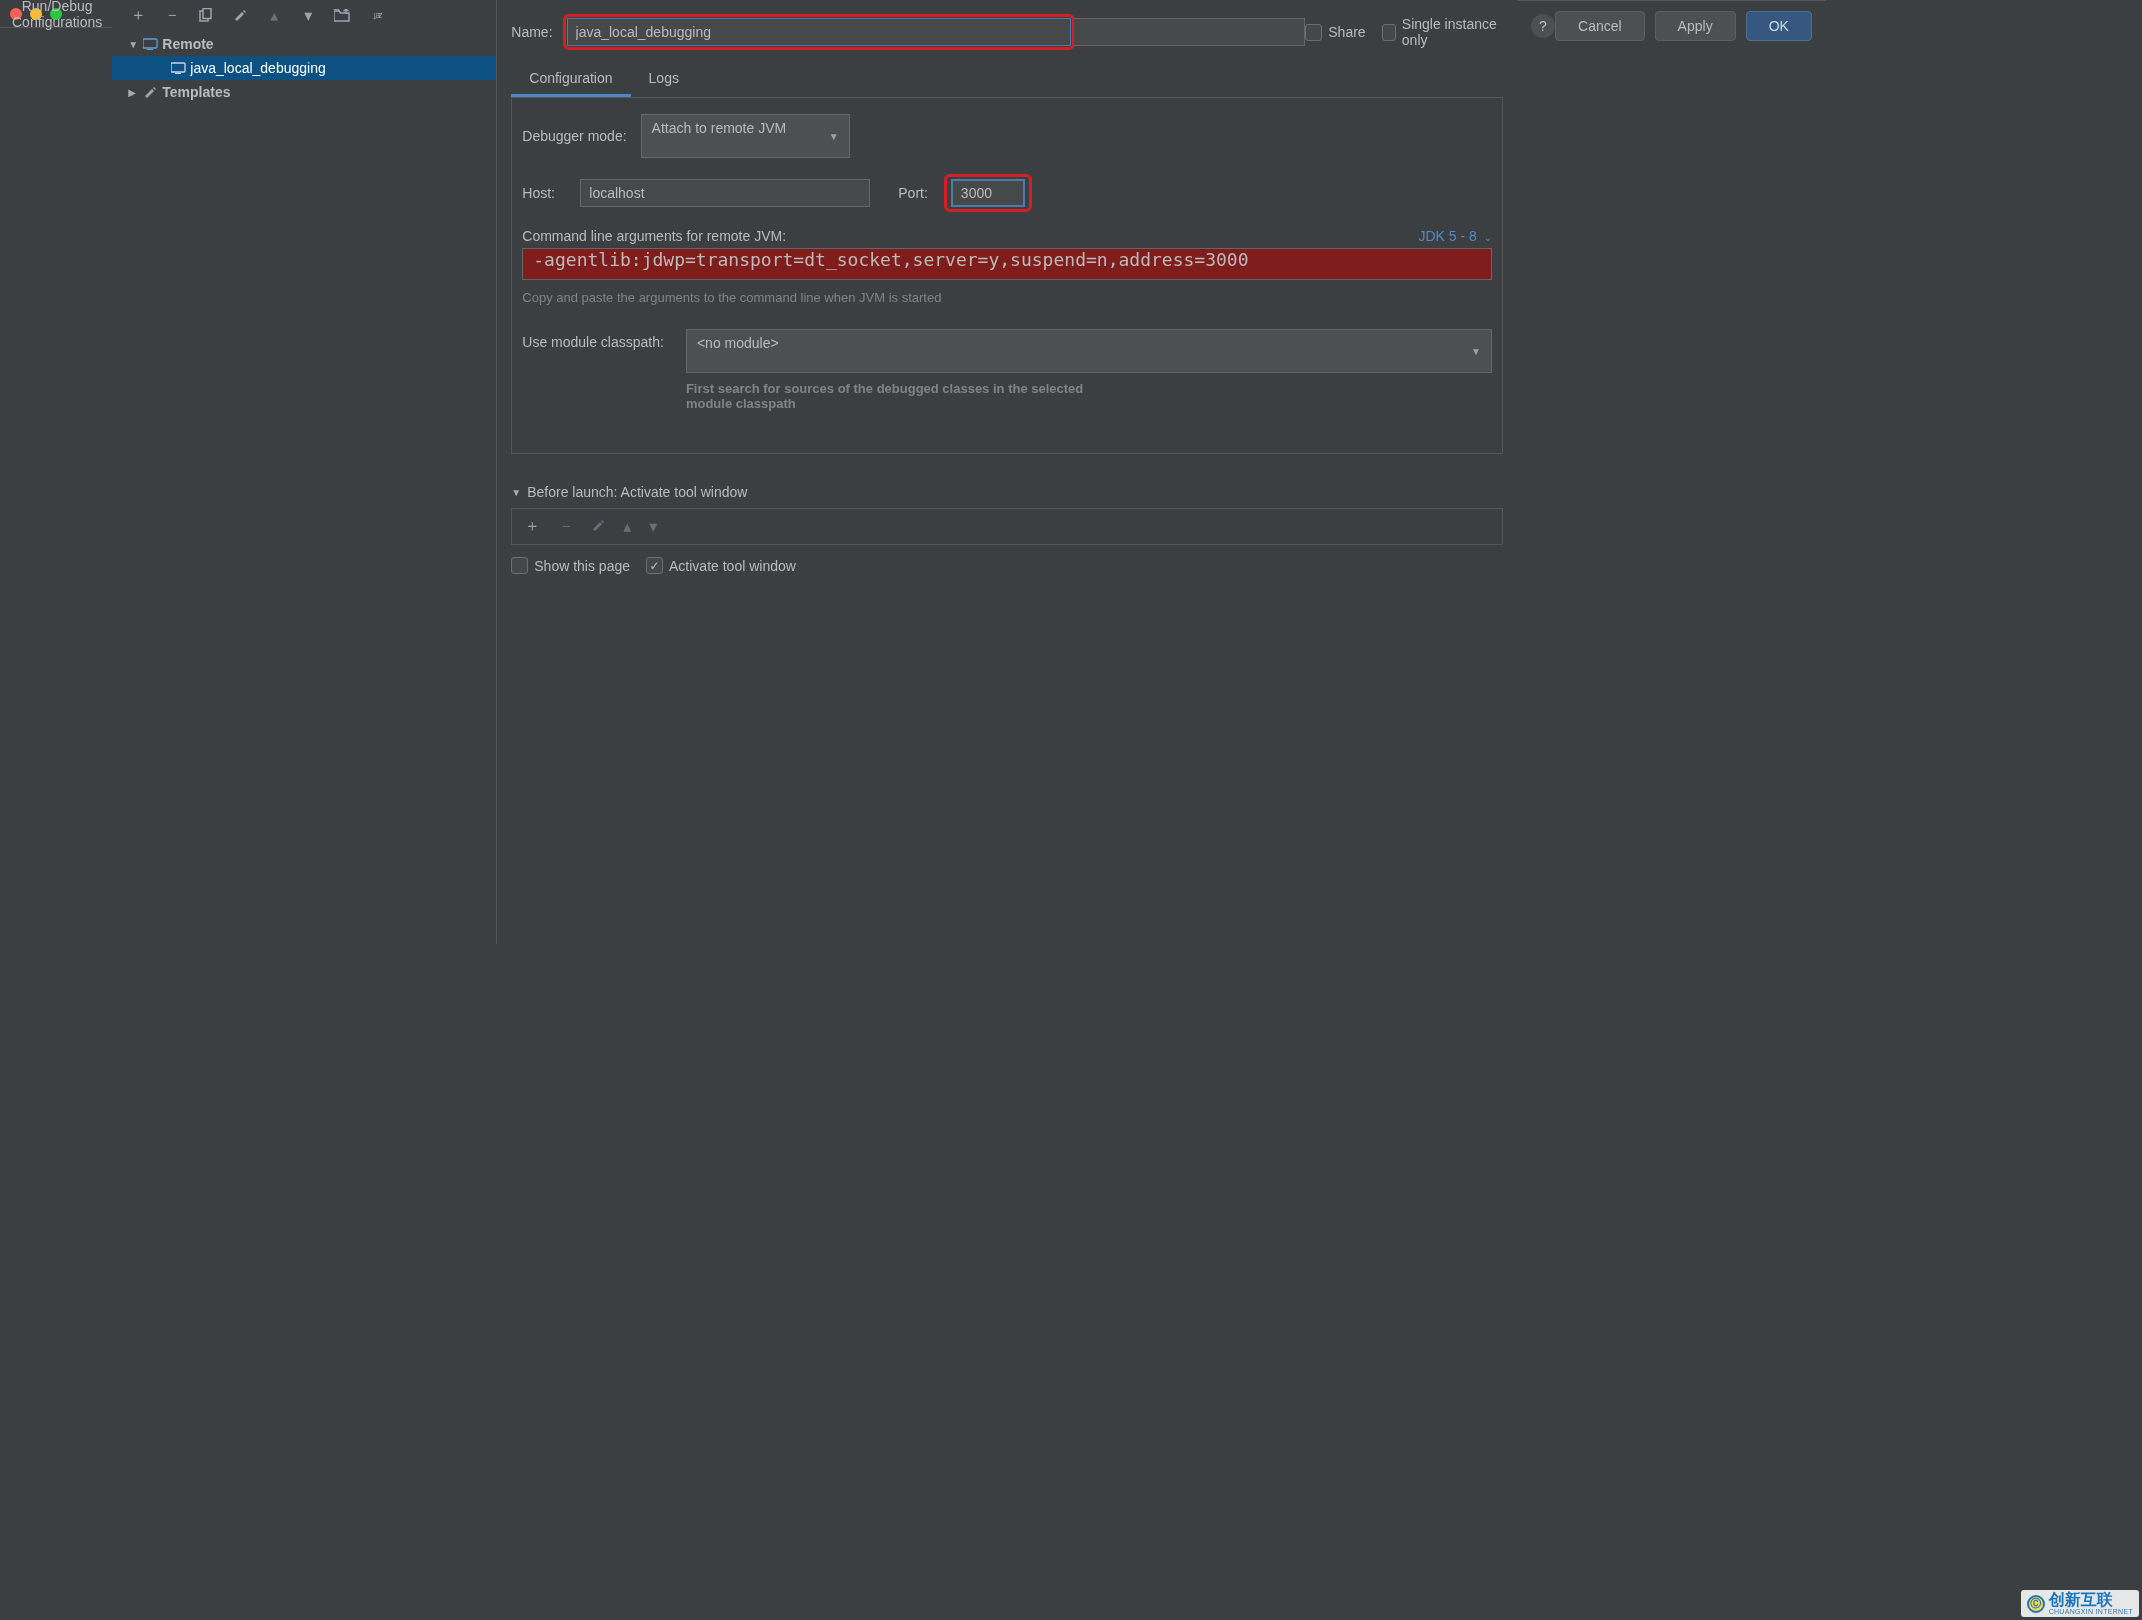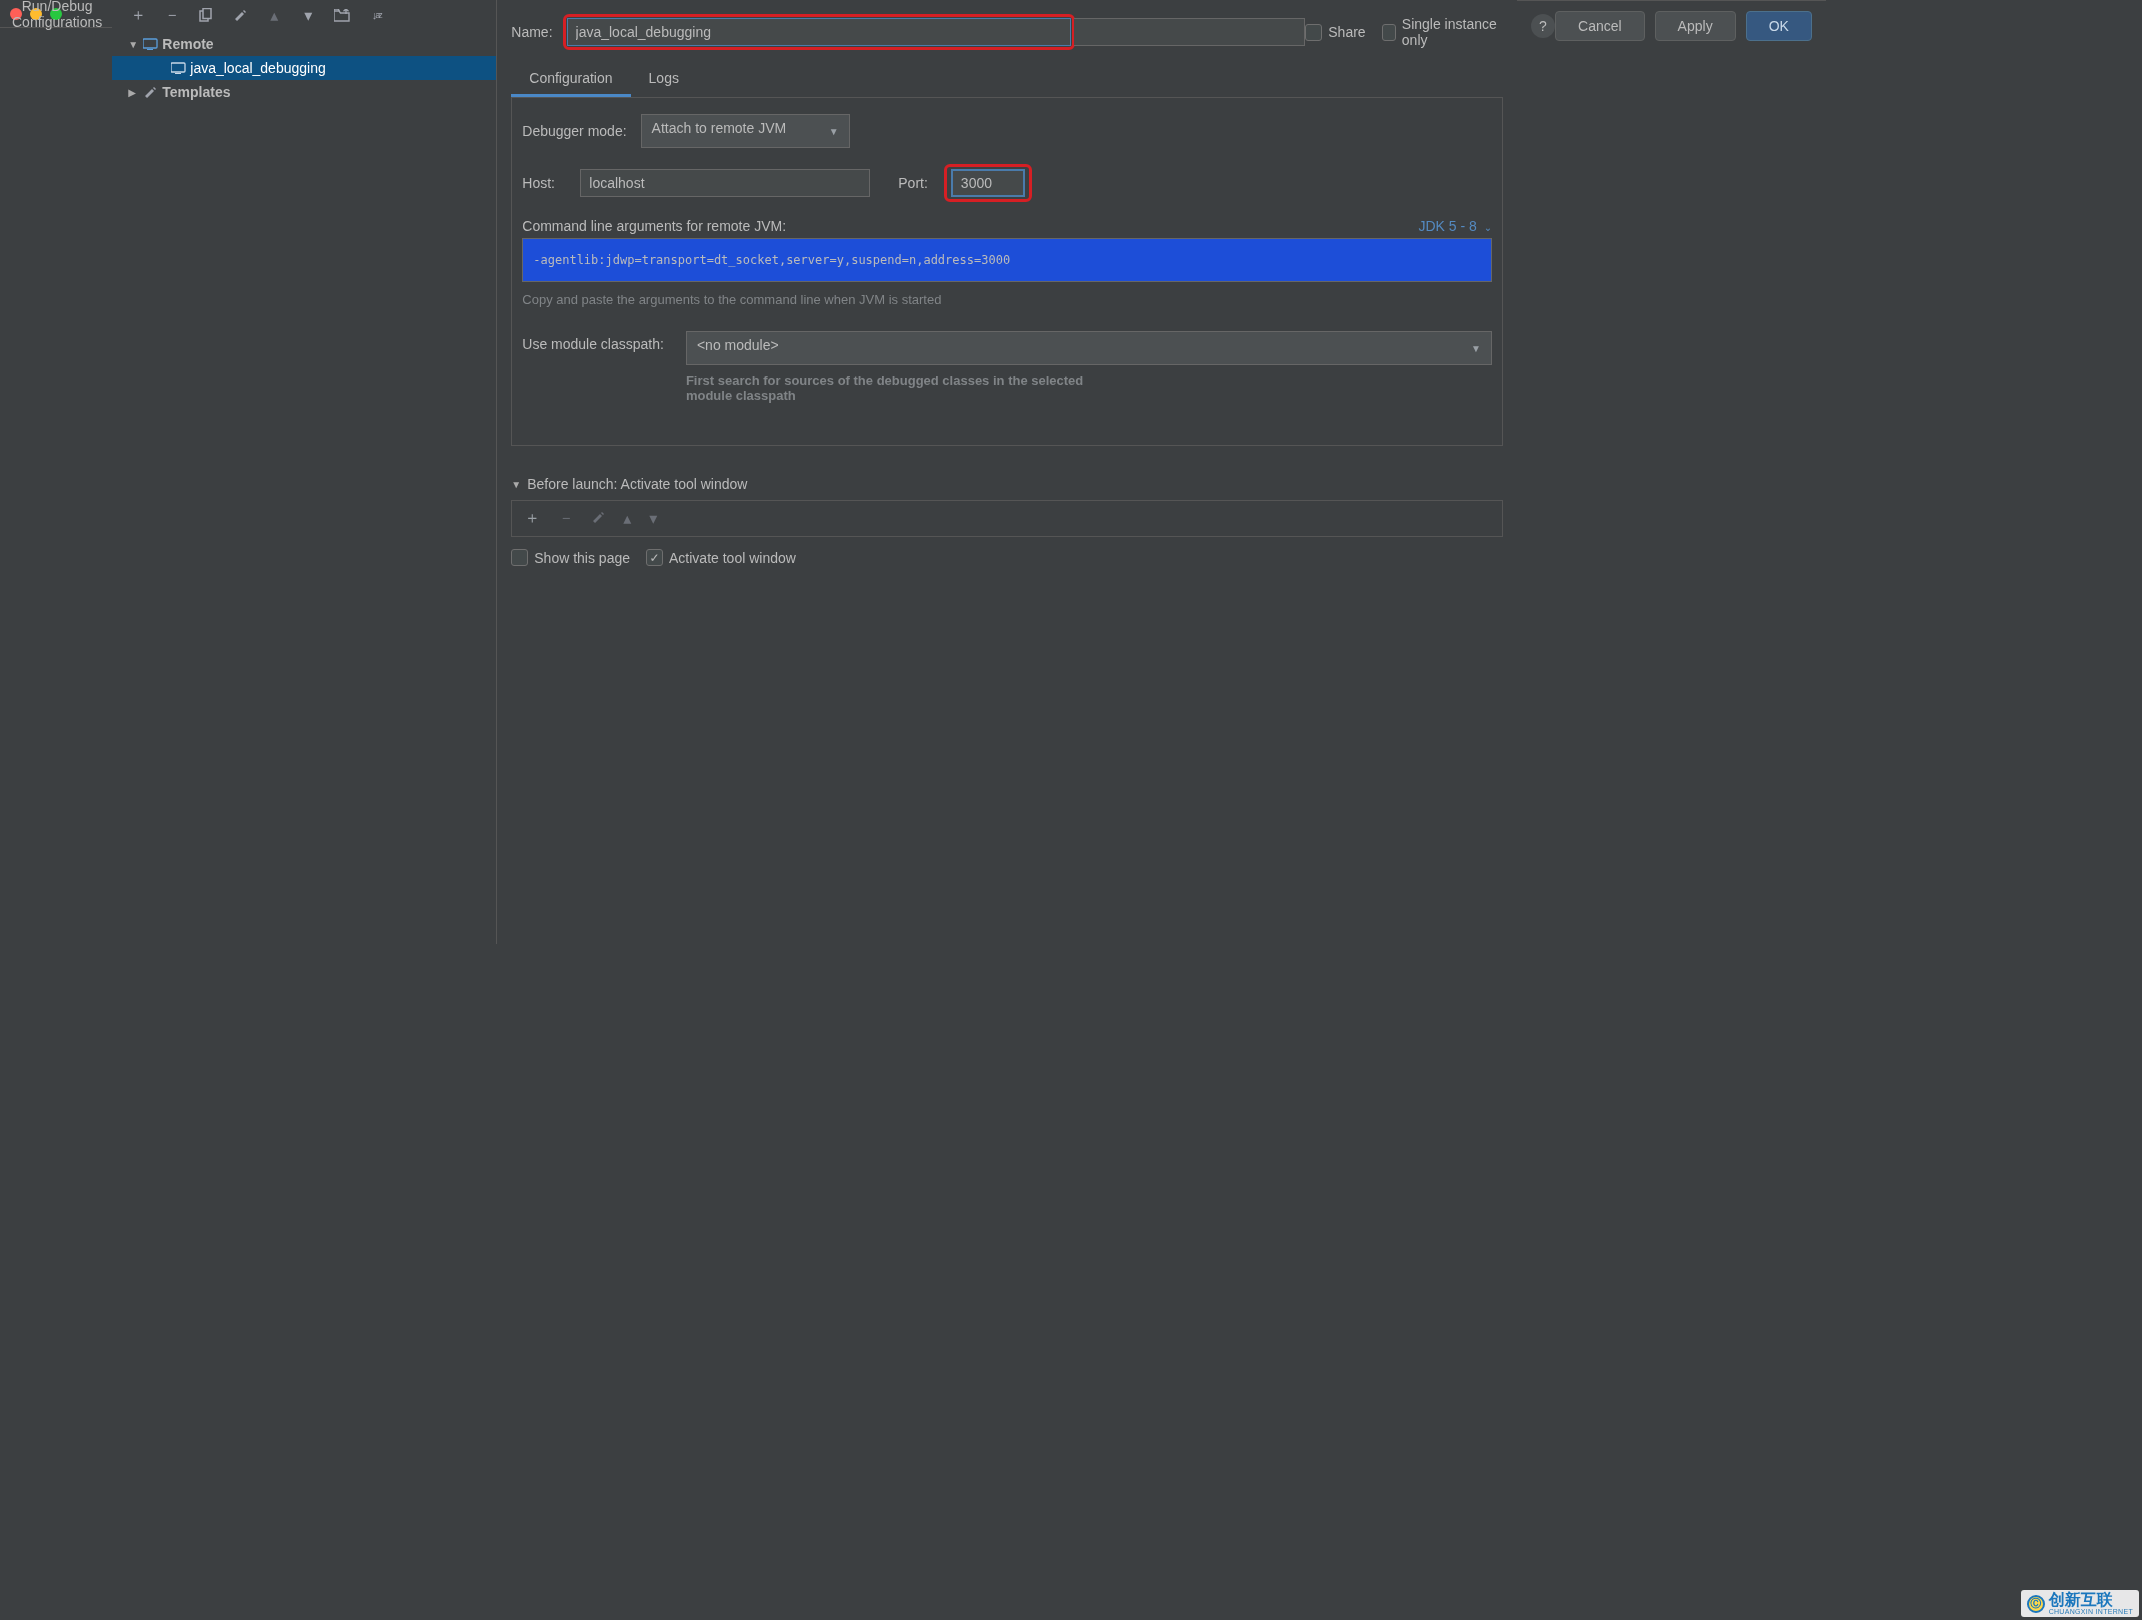--- a/index.html
+++ b/index.html
@@ -30,27 +30,27 @@
 .name-highlight { border: 3px solid #d61f24; border-radius: 6px; padding: 1px; }
 .name-input.focused { border: 1px solid #4a7bab; }
 .checkbox { width: 17px; height: 17px; border: 1px solid #6e6e6e; background: #43494a; border-radius: 3px; margin-right: 6px; display: inline-flex; align-items: center; justify-content: center; }
 .checkbox.checked::after { content: "✓"; color: #bbb; font-size: 12px; line-height: 1; }
 .tabbar { display: flex; border-bottom: 1px solid #555; }
 .tab { padding: 8px 18px; color: #bbb; cursor: pointer; }
 .tab.active { border-bottom: 3px solid #4a88c7; color: #bbb; }
 .config-panel { border: 1px solid #555; border-top: none; padding: 16px 10px 12px 10px; background: #3c3f41; }
 .config-row { display: flex; align-items: center; margin-bottom: 16px; }
 .config-row .label { width: auto; }
-.select-box { background: #4c5052; border: 1px solid #666; color: #bbb; padding: 5px 30px 11px 10px; position: relative; cursor: pointer; }
+.select-box { background: #4c5052; border: 1px solid #666; color: #bbb; padding: 5px 30px 21px 10px; position: relative; cursor: pointer; }
 .select-box .caret { position: absolute; right: 10px; top: 50%; transform: translateY(-50%); font-size: 10px; color: #9aa0a6; }
 .host-input { width: 290px; height: 28px; }
 .port-highlight { border: 3px solid #d61f24; border-radius: 6px; padding: 2px 4px; margin-left: 6px; }
 .port-input { width: 74px; height: 28px; border: 2px solid #4a7bab; background: #45494a; text-align: left; padding-left: 8px; }
 .cmd-label-row { display: flex; justify-content: space-between; align-items: center; margin-bottom: 4px; }
-.cmd-box { background: #1d4ed8; border: 1px solid #666; padding: 14px 10px; font-family: "Menlo", monospace; font-size: 12px; color: #bbb; min-height: 32px; word-break: break-all; }
+.cmd-box { background: #7f1d1d; border: 1px solid #666; padding: 0 10px; font-family: "Menlo", monospace; font-size: 18px; color: #bbb; min-height: 32px; word-break: break-all; }
 .hint { color: #808487; font-size: 13px; margin-top: 10px; margin-bottom: 24px; }
 .module-row { display: flex; align-items: flex-start; }
 .module-select { flex: 1; margin-left: 12px; }
 .module-select .select-box { width: 100%; }
 .module-hint { color: #808487; font-size: 13px; margin-top: 8px; max-width: 420px; font-weight: bold; }
 .before-launch-sec { margin-top: 30px; }
 .bl-header { display: flex; align-items: center; color: #bbb; font-size: 14px; margin-bottom: 8px; }
 .bl-header .arrow { font-size: 10px; margin-right: 6px; color: #aaa; }
 .bl-panel { border: 1px solid #555; background: #3c3f41; }
 .bl-empty { text-align: center; color: #808487; padding: 22px 0; font-size: 14px; }

